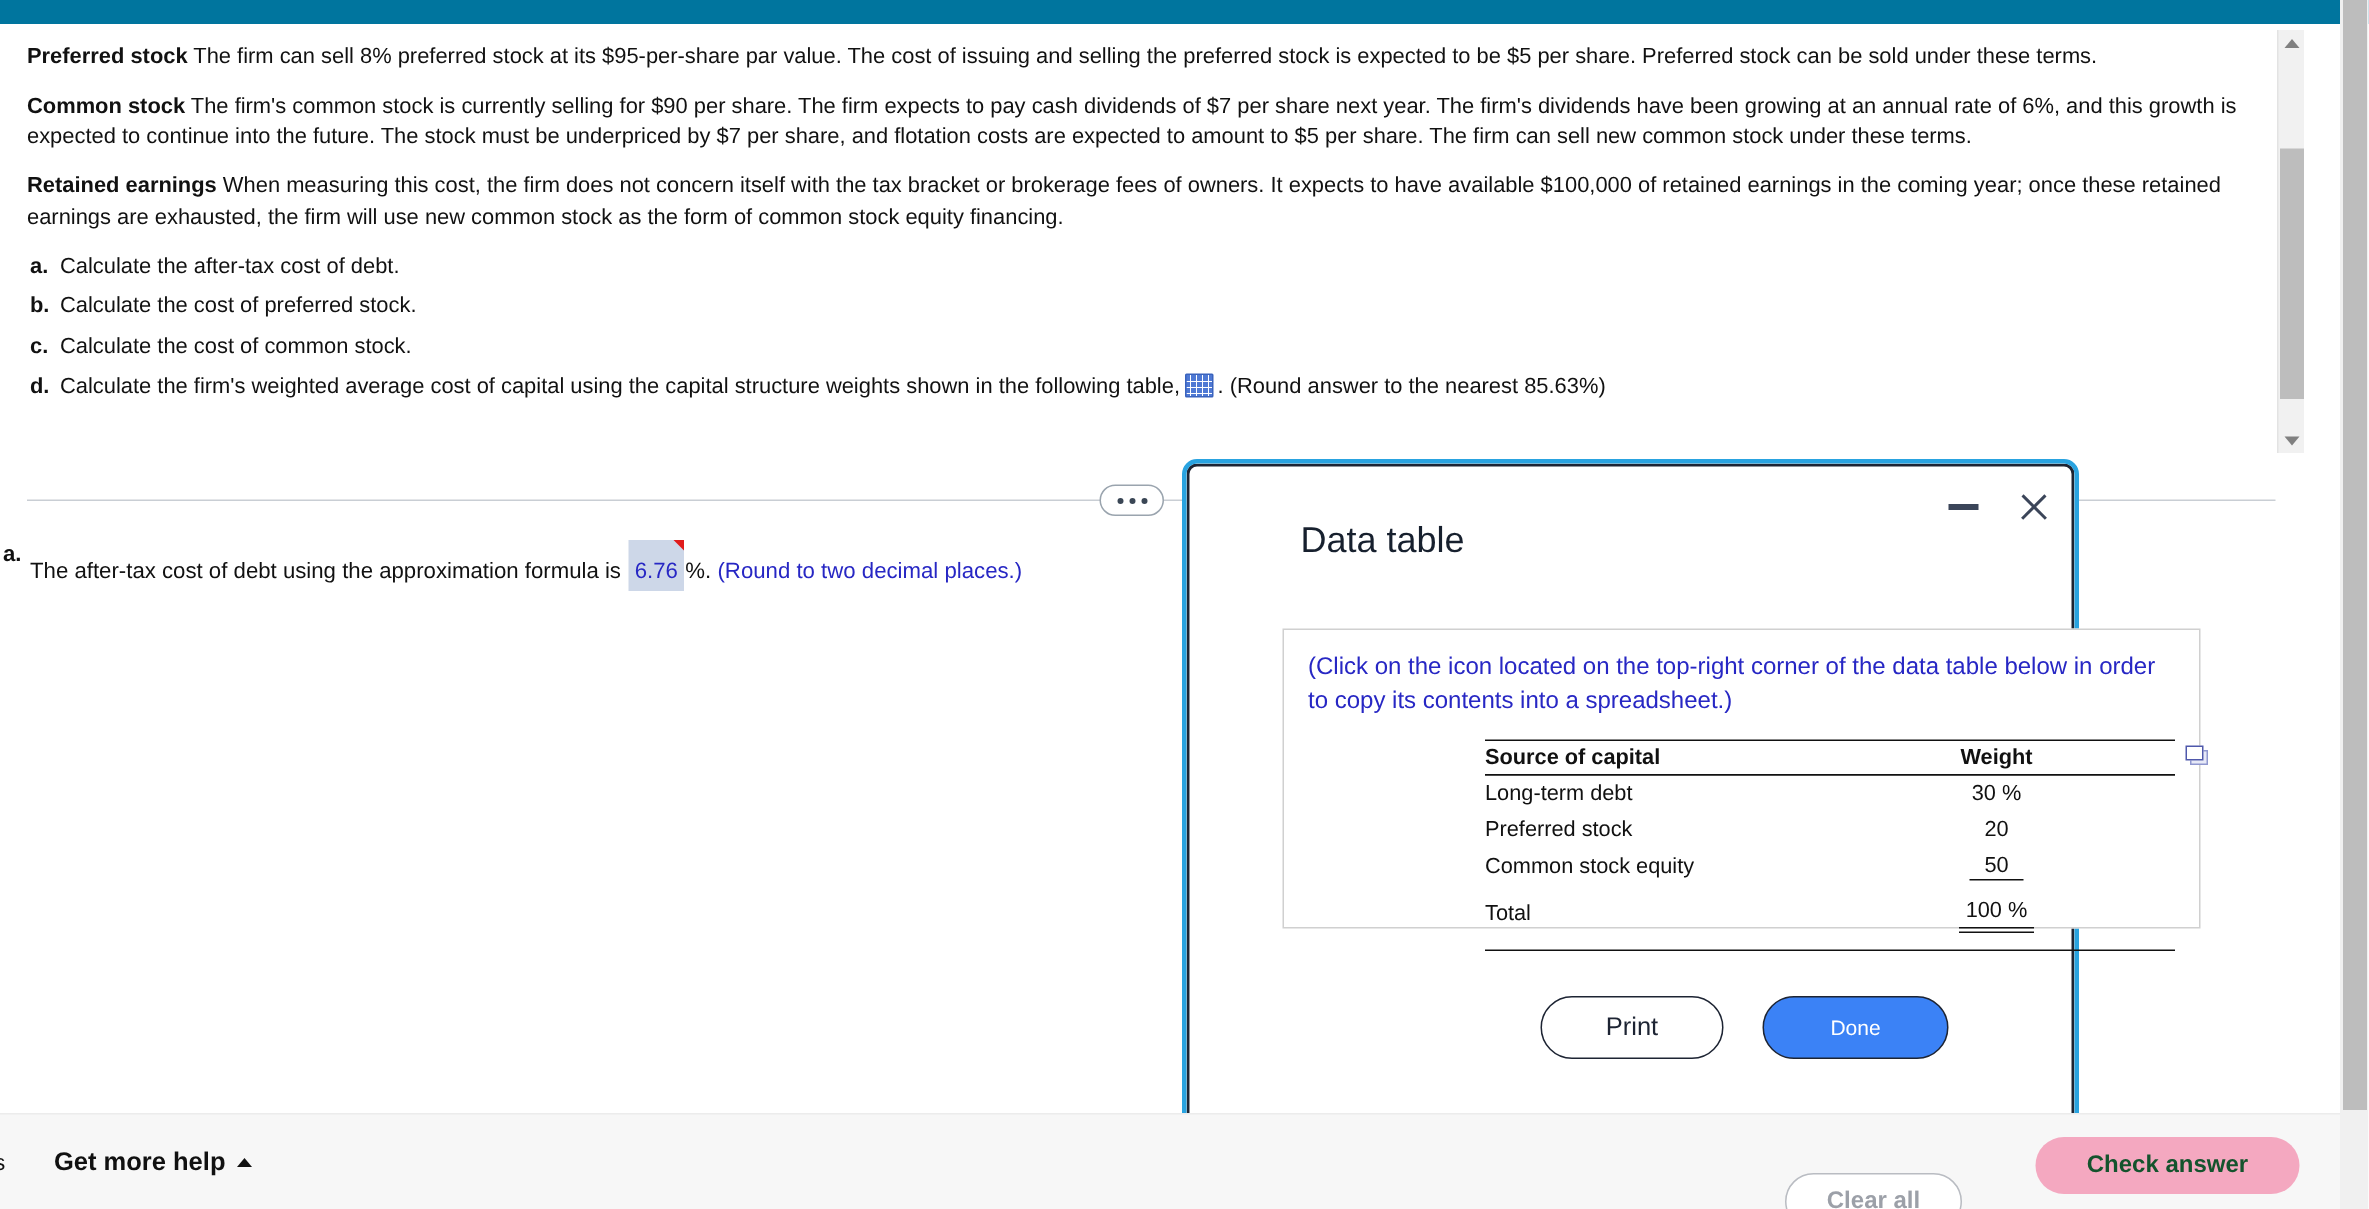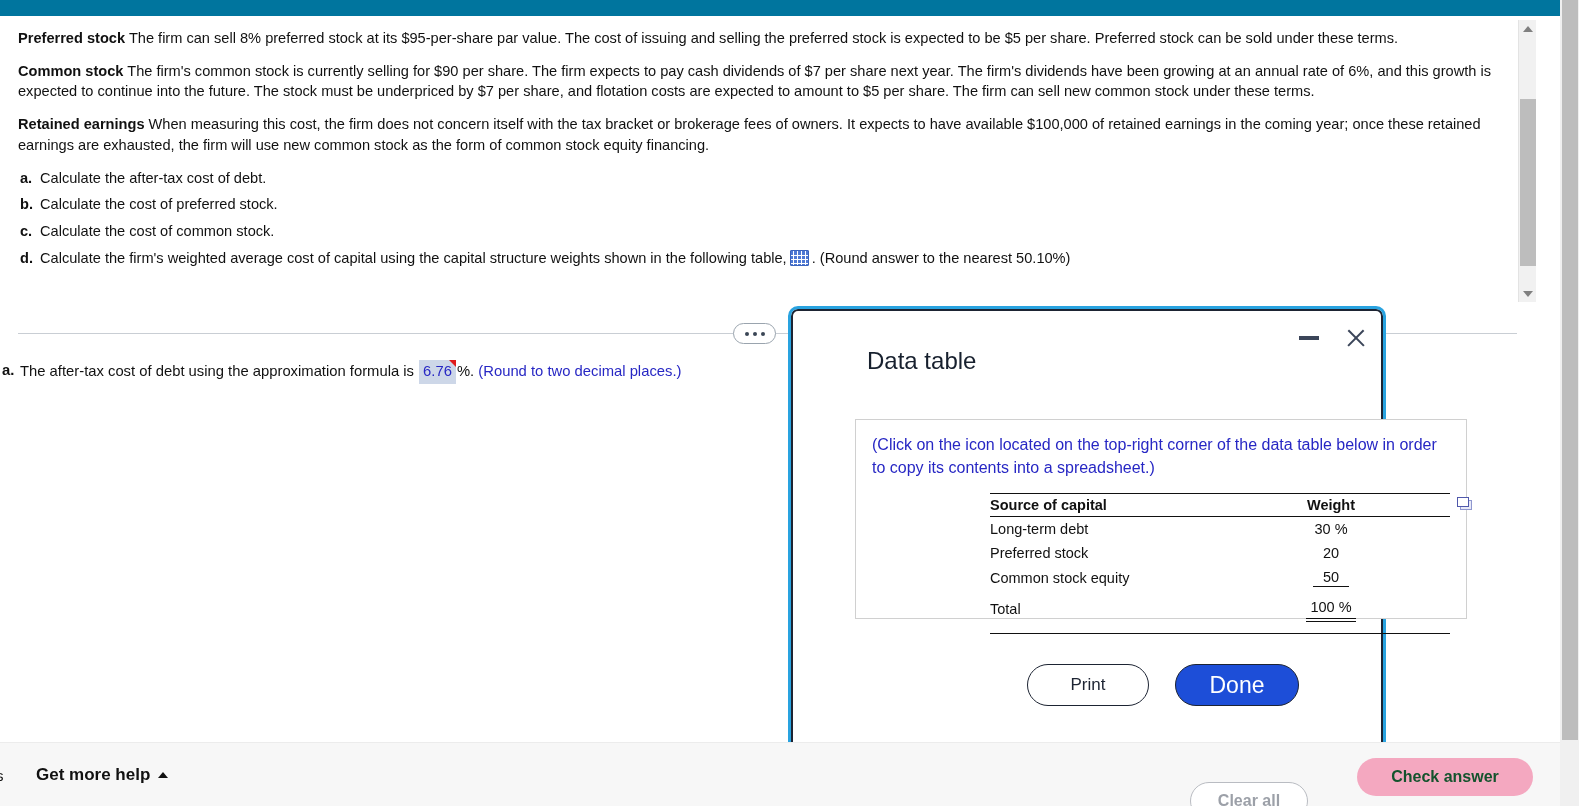--- a/index.html
+++ b/index.html
@@ -95,21 +95,21 @@
   .answer-area { position:absolute; left:0; top:360px; width:1535px; }
   .ans-row {
     font-size: 14.8px; color:#111; line-height:1.45; margin: 0 0 28px 0;
     padding-left: 20px; position:relative;
   }
   .ans-row .marker { position:absolute; left:2px; top:0; font-weight:bold; }
   .ans-row.no-marker { padding-left: 18px; }
   .blue { color:#2727c4; }
   .filled-answer {
     display:inline-block; position:relative;
-    background:#cdd7e8; color:#2727c4; padding:1px 4px 2px 4px; margin:0 1px;
+    background:#cdd7e8; color:#2727c4; padding:11px 4px 2px 4px; margin:0 1px;
     font-size:14.8px;
   }
   .filled-answer .flag {
     position:absolute; right:0; top:0; width:0;height:0;
     border-top:7px solid #e01b1b; border-left:7px solid transparent;
   }
   .empty-input {
     display:inline-block; width:20px; height:24px; vertical-align:-6px;
     border:1px solid #2727c4; background:#fff; margin:0 1px;
   }
@@ -176,22 +176,22 @@
   }
 
   .modal-buttons { position:absolute; left:236px; top:355px; display:flex; gap:26px; }
   .btn-print {
     width:122px; height:42px; border-radius:21px;
     border:1.6px solid #1d2433; background:#fff; color:#1d2433;
     font-size:17px; display:flex; align-items:center; justify-content:center; cursor:pointer;
   }
   .btn-done {
     width:124px; height:42px; border-radius:21px;
-    border:1.6px solid #1d2433; background:#1d4ed8; color:#ffffff;
-    font-size:23px; display:flex; align-items:center; justify-content:center; cursor:pointer;
+    border:1.6px solid #1d2433; background:#3b82f6; color:#ffffff;
+    font-size:14px; display:flex; align-items:center; justify-content:center; cursor:pointer;
   }
 
   
   .bottombar {
     position:absolute; left:0; top:742px; width:1560px; height:84px;
     background:#f7f7f7; border-top:1px solid #ececec;
   }
   .bottom-cut {
     position:absolute; left:-4px; top:24px; font-size:15px; color:#111;
   }
@@ -246,21 +246,21 @@
         <li class="qitem">
           <span class="marker">b.</span>
           <span>Calculate the cost of preferred stock.</span>
         </li>
         <li class="qitem">
           <span class="marker">c.</span>
           <span>Calculate the cost of common stock.</span>
         </li>
         <li class="qitem">
           <span class="marker">d.</span>
-          <span>Calculate the firm's weighted average cost of capital using the capital structure weights shown in the following table,</span><span class="grid-icon"></span><span>.  (Round answer to the nearest 50.10%)</span>
+          <span>Calculate the firm's weighted average cost of capital using the capital structure weights shown in the following table,</span><span class="grid-icon"></span><span>.  (Round answer to the nearest 85.63%)</span>
         </li>
       </ul>
 
     </div>
   </div>
 
   <div class="inner-scroll">
     <div class="arrow up">
         <div class="tri-up"></div>
       </div>

